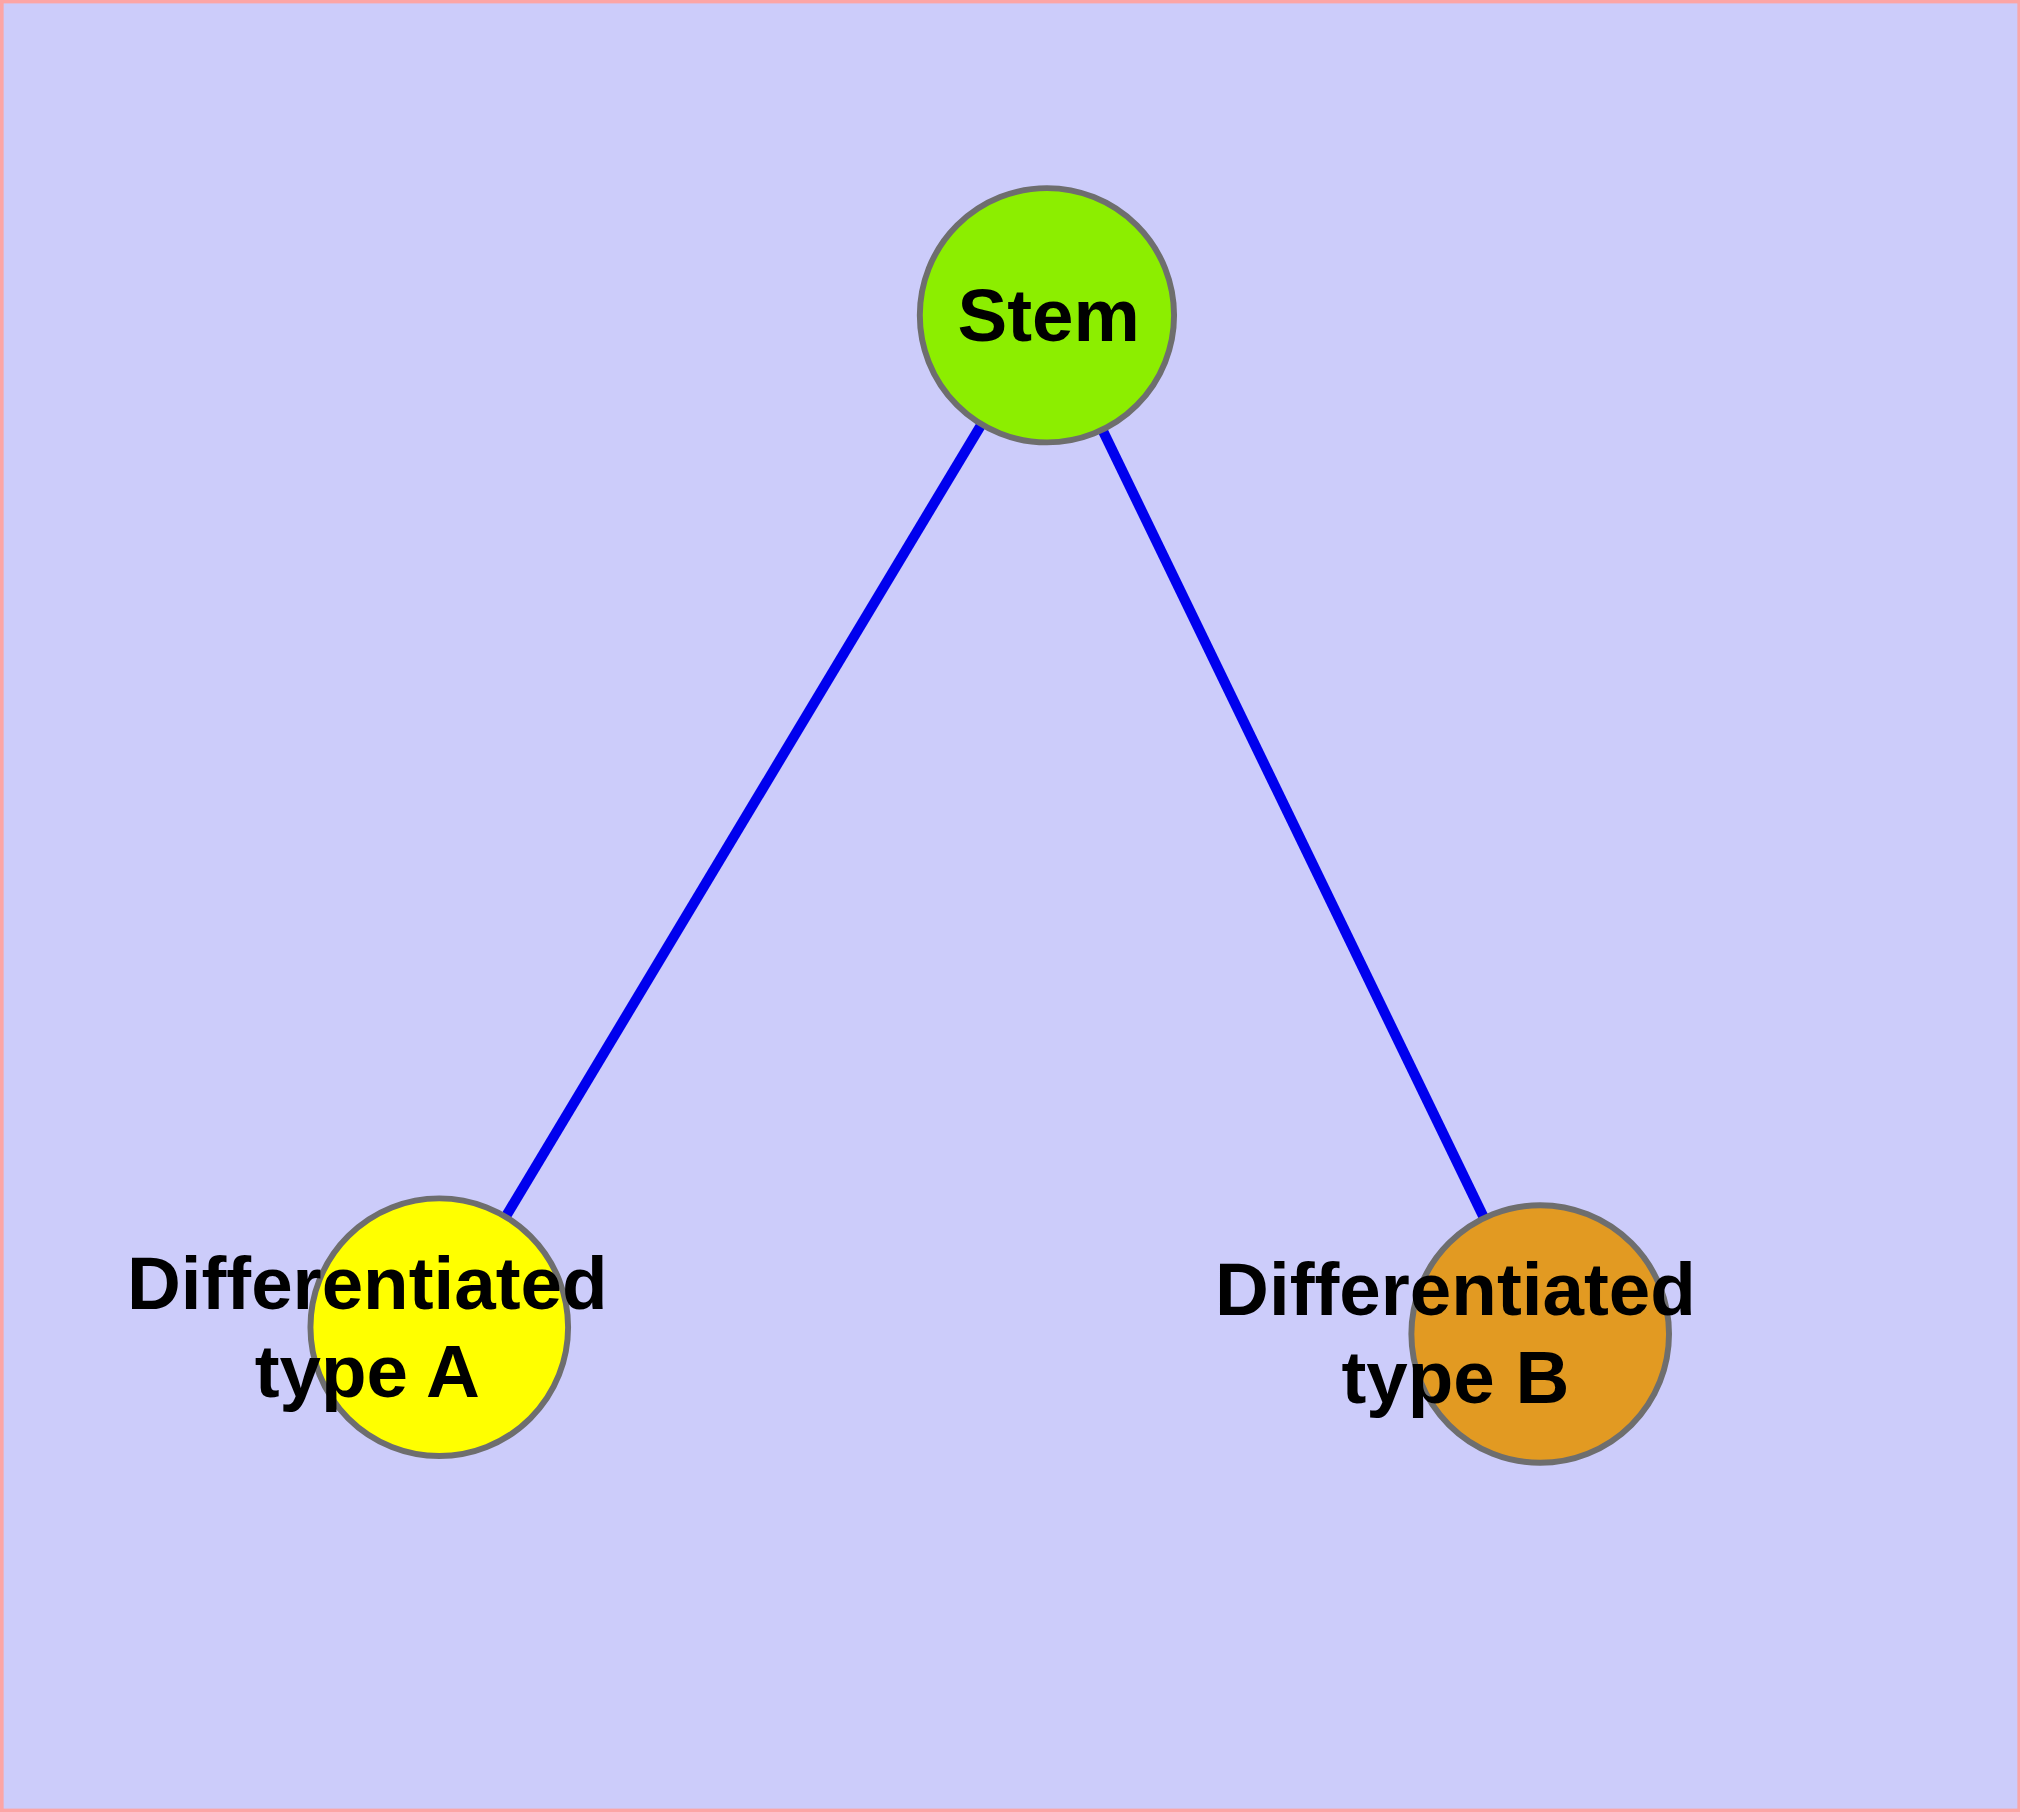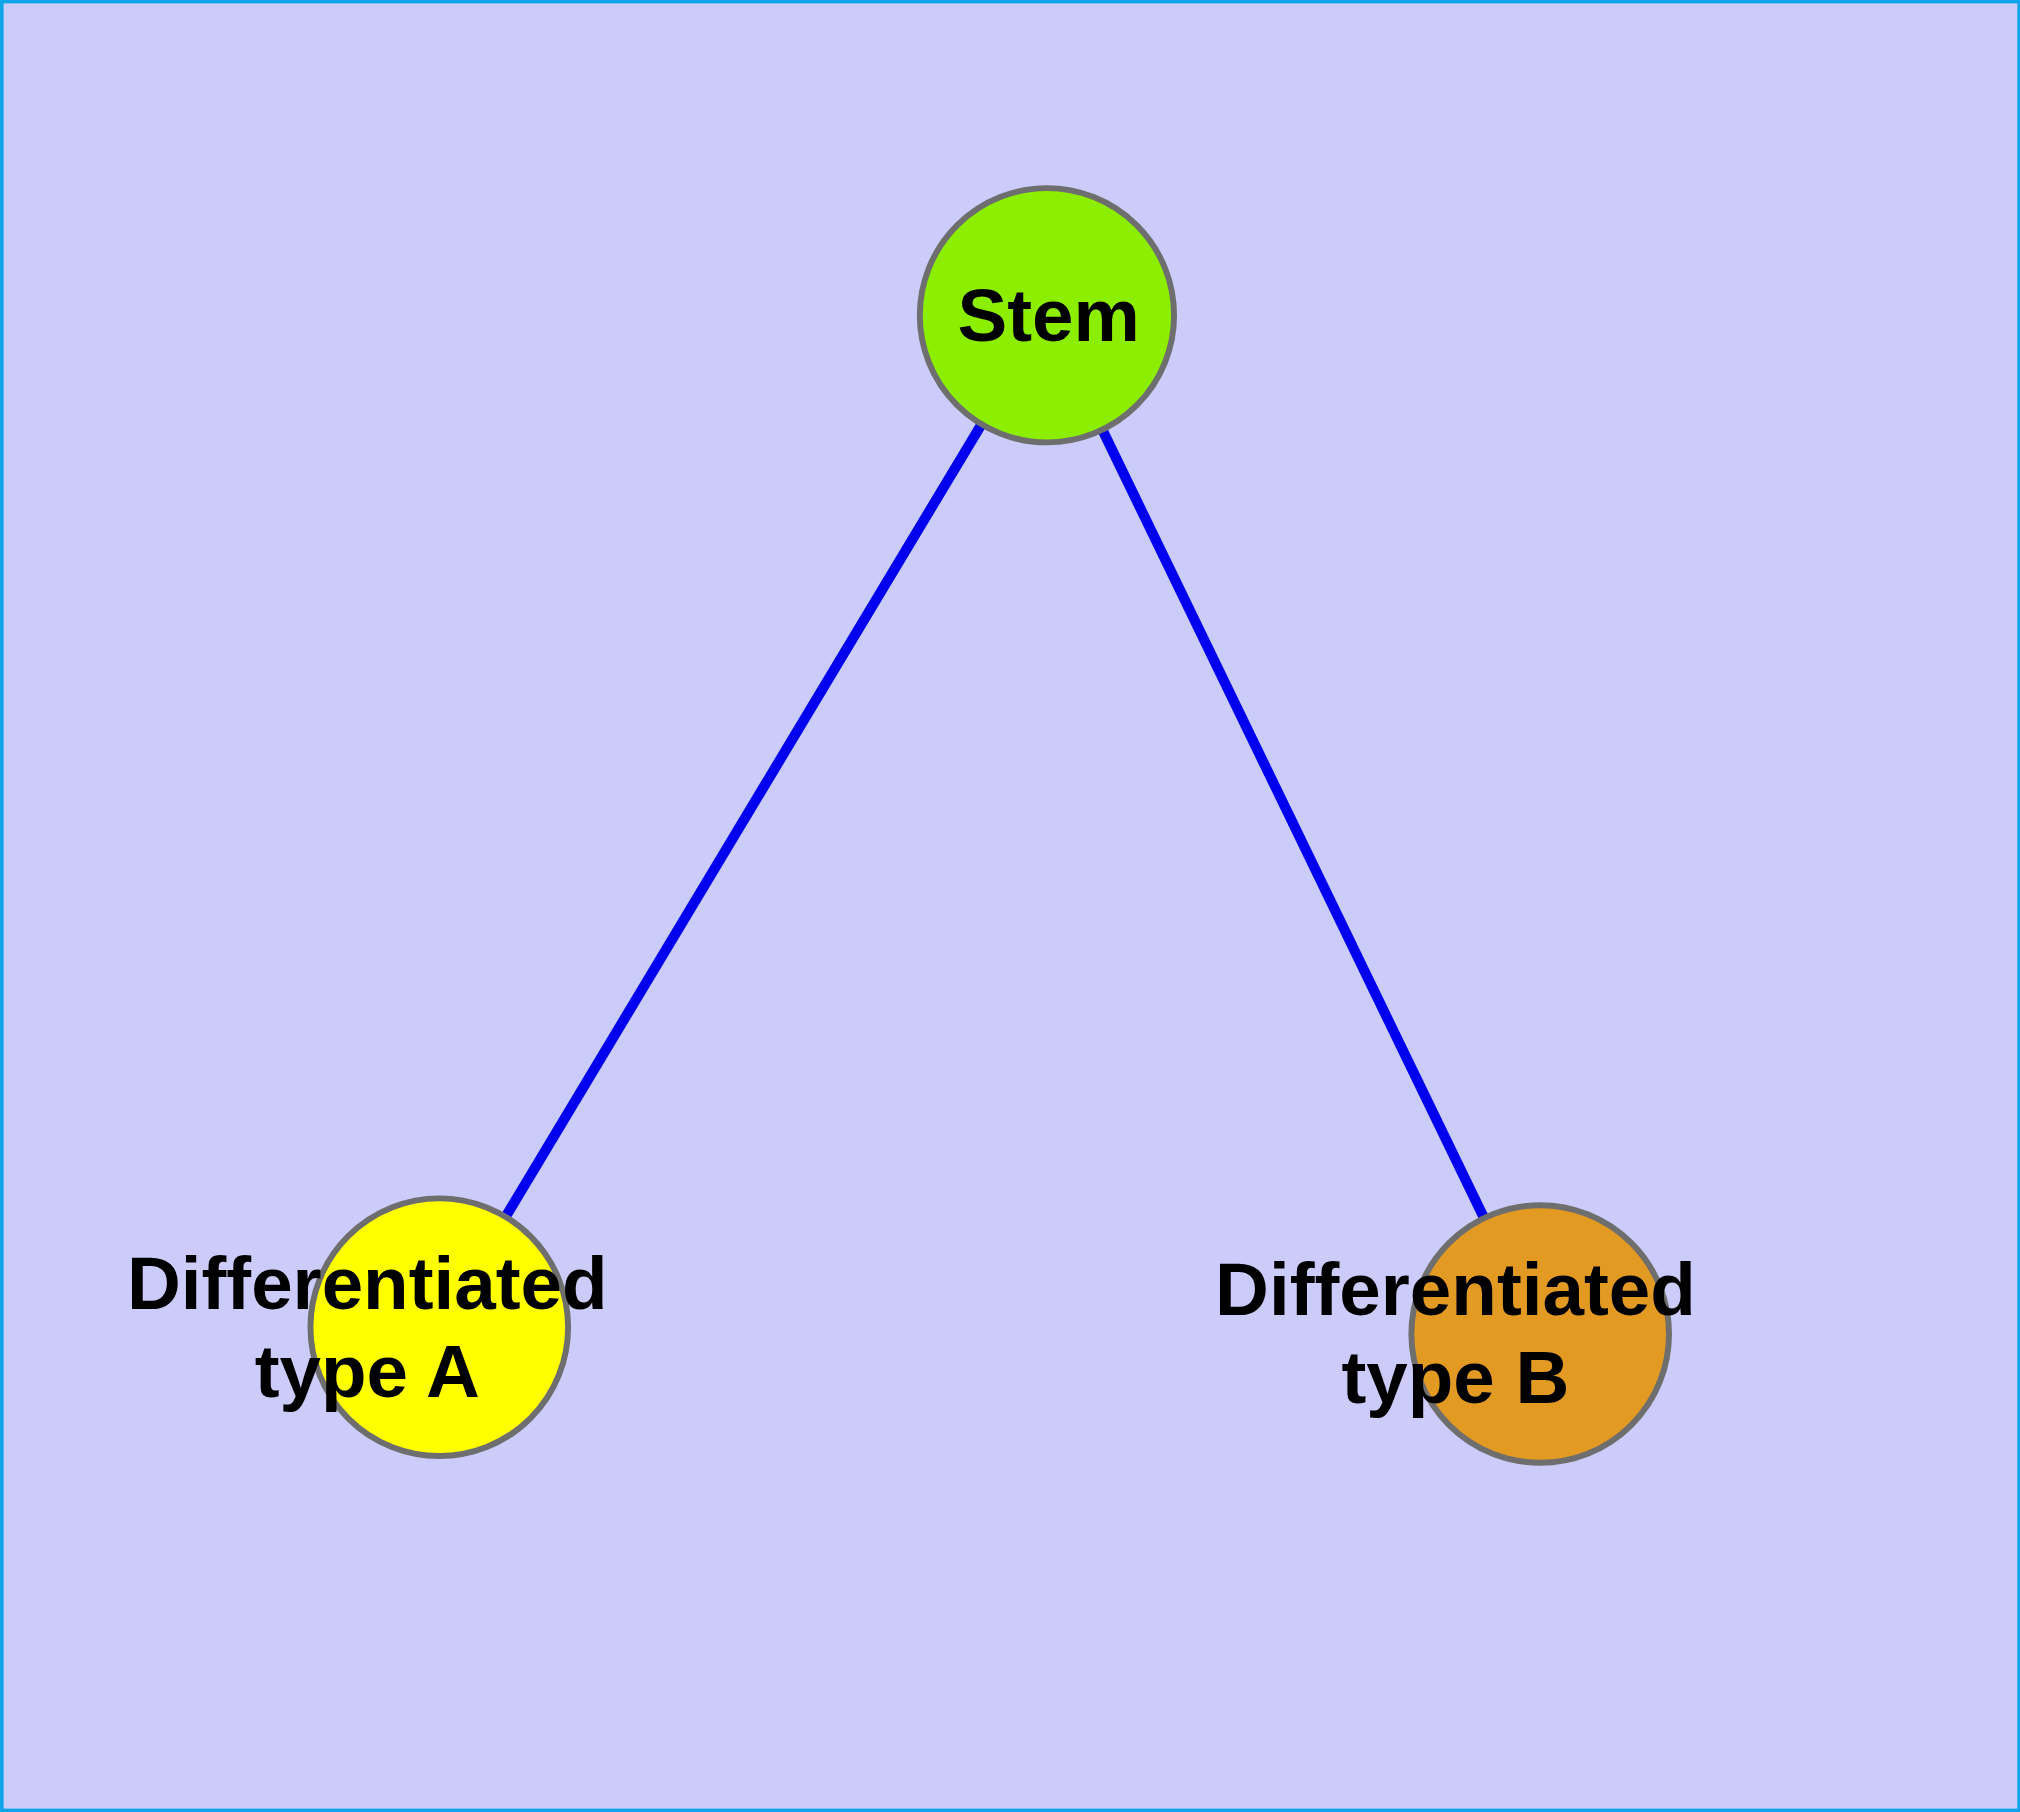--- a/index.html
+++ b/index.html
@@ -26,21 +26,21 @@
   .node-label {
     font-family: "Liberation Sans", sans-serif;
     font-weight: bold;
     fill: #000000;
     text-anchor: middle;
   }
 </style>
 </head>
 <body>
 
-<div id="canvas" style="background: #0ea5e9;">
+<div id="canvas" style="background: #fca5a5;">
   <svg id="graph-svg" viewBox="0 0 2384 2138" xmlns="http://www.w3.org/2000/svg">
     <rect id="bg-rect" x="4" y="4" width="2376" height="2130" fill="#CCCCFA"></rect>
     <g id="edges-layer">
         <line x1="1157.778126646902" y1="500.5954208976279" x2="596.2514983311395" y2="1435.6899734904036" stroke="#0000EE" stroke-width="12"></line>
         <line x1="1300.3693667403743" y1="507.0068364637971" x2="1750.7590417030874" y2="1437.1930723833523" stroke="#0000EE" stroke-width="12"></line>
       </g>
     <g id="nodes-layer">
         <circle cx="1235" cy="372" r="150" fill="#8CEE00" stroke="#6E6E6E" stroke-width="7"></circle>
         <circle cx="518" cy="1566" r="152" fill="#FFFF00" stroke="#6E6E6E" stroke-width="7"></circle>
         <circle cx="1817" cy="1574" r="152" fill="#E29A22" stroke="#6E6E6E" stroke-width="7"></circle>

